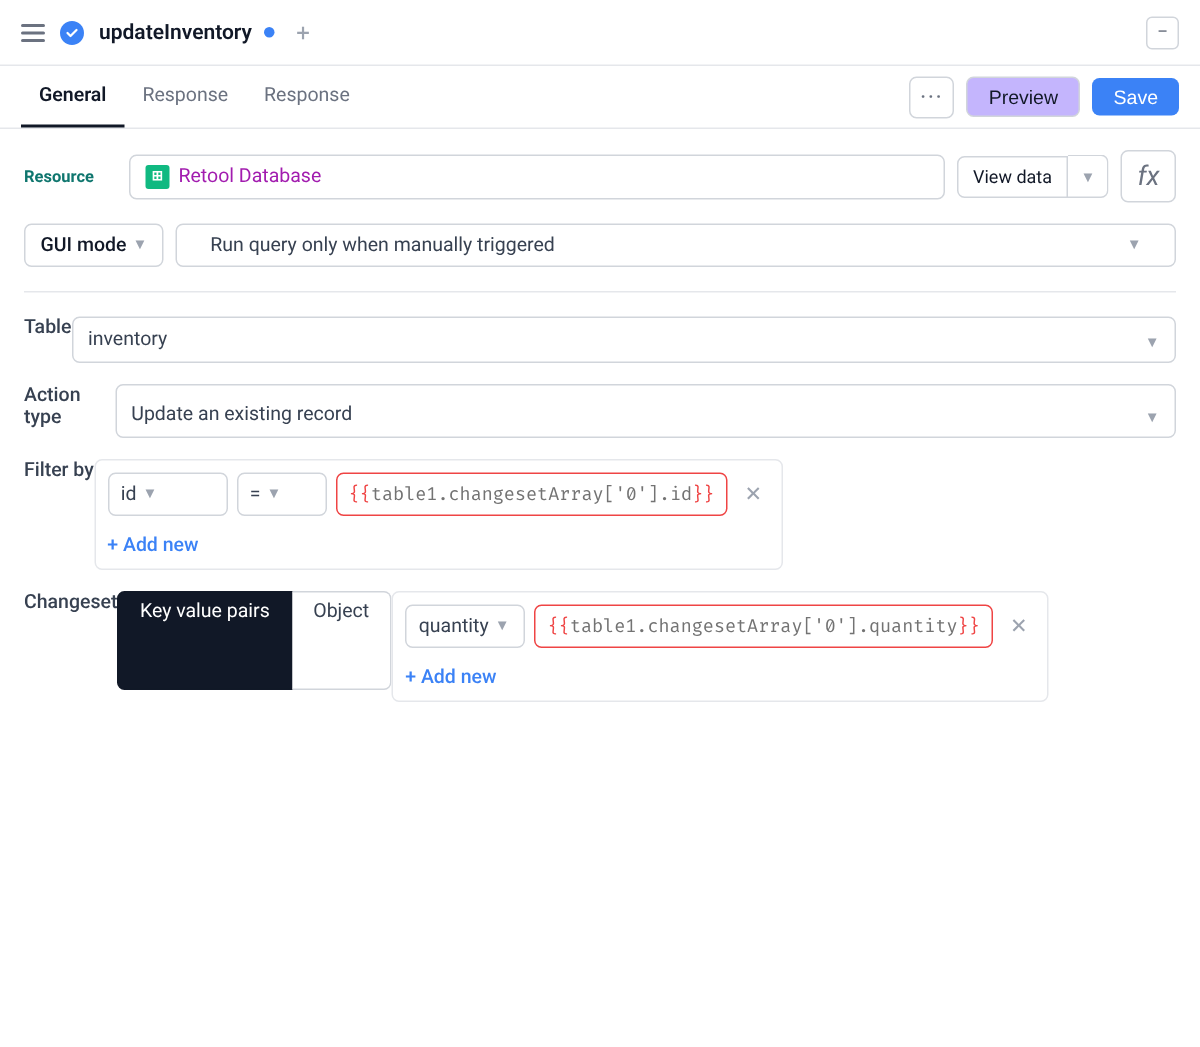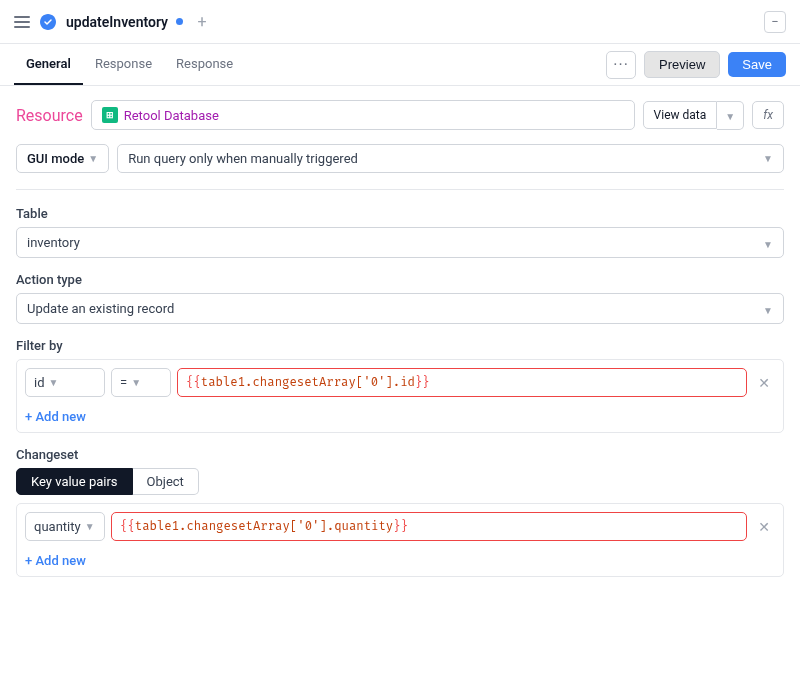--- a/index.html
+++ b/index.html
@@ -128,21 +128,21 @@
       border-radius: 5px;
       cursor: pointer;
       color: #6b7280;
       font-size: 16px;
       letter-spacing: 1px;
     }
     .preview-btn {
       padding: 5px 14px;
       border: 1px solid #d1d5db;
       border-radius: 5px;
-      background: #e5e5e5;
+      background: #c4b5fd;
       cursor: pointer;
       font-size: 13px;
       color: #111827;
       font-weight: 500;
     }
     .save-btn {
       padding: 5px 14px;
       border: none;
       border-radius: 5px;
       background: #3b82f6;
@@ -160,23 +160,23 @@
       gap: 14px;
     }
 
     
     .resource-row {
       display: flex;
       align-items: center;
       gap: 8px;
     }
     .resource-label {
-      font-size: 16px;
-      color: #ec4899;
-      font-weight: 400;
+      font-size: 11px;
+      color: #0f766e;
+      font-weight: 700;
       min-width: 62px;
     }
     .resource-select {
       display: flex;
       align-items: center;
       gap: 6px;
       padding: 6px 10px;
       border: 1px solid #d1d5db;
       border-radius: 5px;
       background: #fff;
@@ -219,21 +219,21 @@
       background: #fff;
       cursor: pointer;
       color: #6b7280;
     }
     .fx-btn {
       padding: 6px 10px;
       border: 1px solid #d1d5db;
       border-radius: 5px;
       background: #fff;
       cursor: pointer;
-      font-size: 12px;
+      font-size: 18px;
       color: #6b7280;
       font-style: italic;
     }
 
     
     .mode-row {
       display: flex;
       align-items: center;
       gap: 8px;
     }
@@ -245,21 +245,21 @@
       border: 1px solid #d1d5db;
       border-radius: 5px;
       background: #fff;
       cursor: pointer;
       font-size: 13px;
       color: #111827;
       font-weight: 500;
     }
     .trigger-select {
       flex: 1;
-      padding: 6px 10px;
+      padding: 6px 22px;
       border: 1px solid #d1d5db;
       border-radius: 5px;
       background: #fff;
       cursor: pointer;
       font-size: 13px;
       color: #374151;
       display: flex;
       align-items: center;
       justify-content: space-between;
     }
@@ -335,21 +335,21 @@
       font-size: 12px;
       font-family: monospace;
       display: flex;
       align-items: center;
     }
     .code-snippet {
       font-family: 'SF Mono', 'Fira Code', monospace;
       font-size: 12px;
     }
     .code-snippet .brace { color: #ef4444; }
-    .code-snippet .text { color: #c2410c; }
+    .code-snippet .text { color: #737373; }
     .delete-btn {
       width: 22px;
       height: 22px;
       display: flex;
       align-items: center;
       justify-content: center;
       color: #9ca3af;
       cursor: pointer;
       font-size: 14px;
     }
@@ -391,21 +391,21 @@
       border-color: #111827;
     }
 
     .chevron-icon {
       font-size: 10px;
       color: #9ca3af;
     }
 
     .section {
       display: flex;
-      flex-direction: column;
+      flex-direction: row;
     }
 
     .filter-section-inner {
       border: 1px solid #e5e7eb;
       border-radius: 5px;
       padding: 8px;
       display: flex;
       flex-direction: column;
       gap: 6px;
     }

